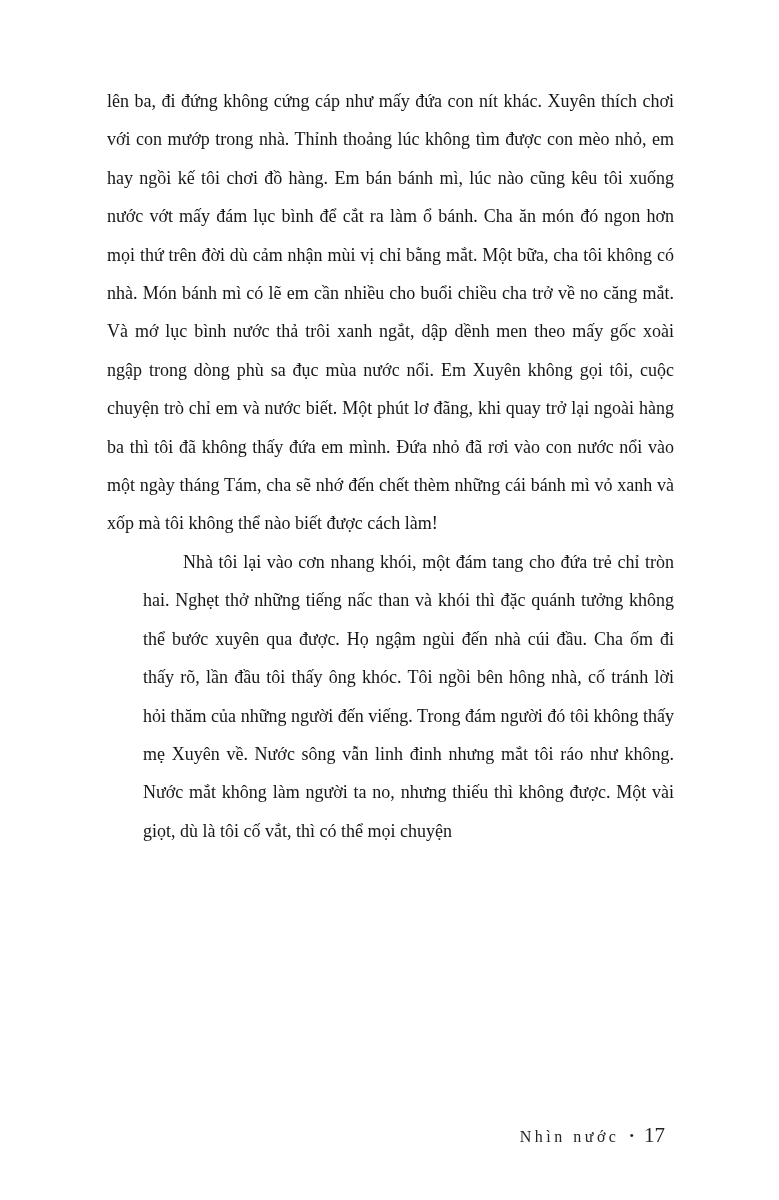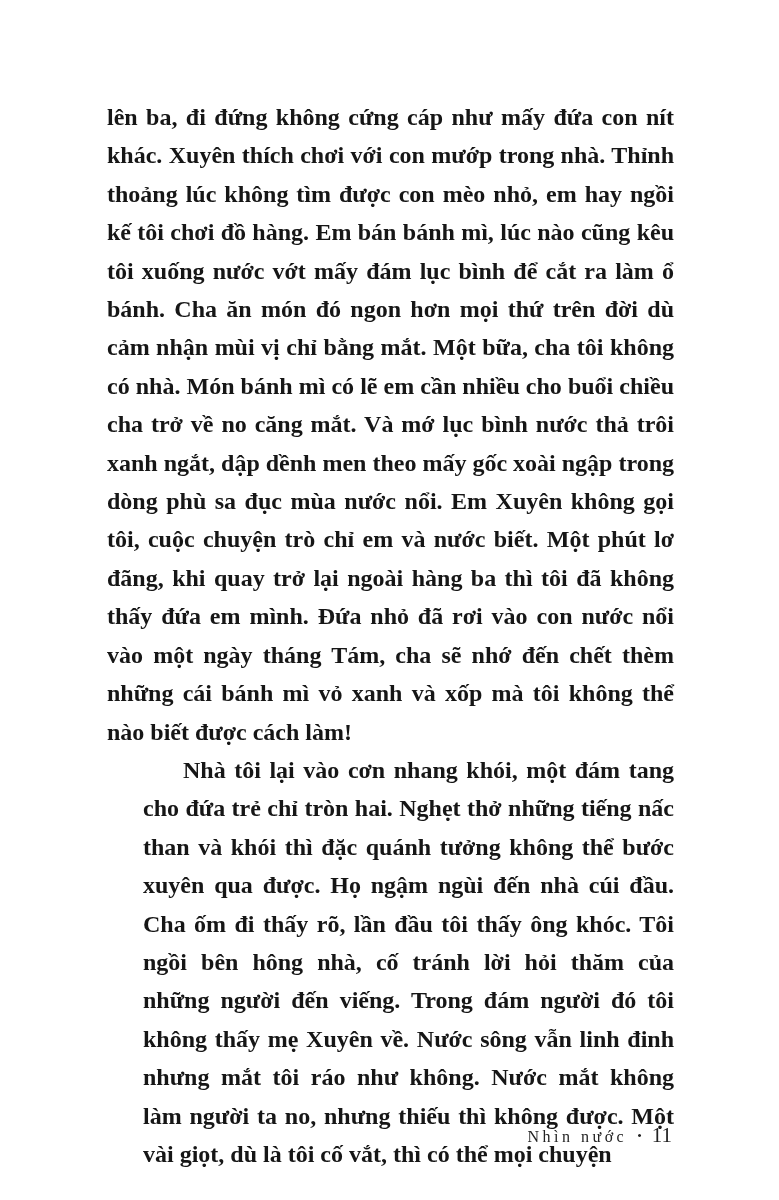--- a/index.html
+++ b/index.html
@@ -10,39 +10,38 @@
     height: 1200px;
     margin: 0 auto;
     background: #ffffff;
     font-family: "Liberation Serif", "DejaVu Serif", serif;
     color: #161616;
     overflow: hidden;
   }
   .text-block {
     position: absolute;
     left: 107px;
-    top: 98px;
+    top: 82px;
     width: 567px;
-    font-size: 24px;
+    font-size: 18px;
     line-height: 38.4px;
     text-align: justify;
     text-justify: inter-word;
-    font-weight: bold;
   }
   .para {
     margin: 0;
     padding: 0;
   }
   .para-indent {
     text-indent: 40px;
     margin-left: 36px;
   }
   .footer {
     position: absolute;
-    right: 107px;
+    right: 114px;
     bottom: 52px;
     display: flex;
     align-items: baseline;
     gap: 10px;
     color: #222222;
   }
   .running-title {
     font-size: 16px;
     letter-spacing: 3.5px;
   }
@@ -59,15 +58,15 @@
 <body>
 
 <div class="page">
   <div class="text-block">
     <p class="para">lên ba, đi đứng không cứng cáp như mấy đứa con nít khác. Xuyên thích chơi với con mướp trong nhà. Thỉnh thoảng lúc không tìm được con mèo nhỏ, em hay ngồi kế tôi chơi đồ hàng. Em bán bánh mì, lúc nào cũng kêu tôi xuống nước vớt mấy đám lục bình để cắt ra làm ổ bánh. Cha ăn món đó ngon hơn mọi thứ trên đời dù cảm nhận mùi vị chỉ bằng mắt. Một bữa, cha tôi không có nhà. Món bánh mì có lẽ em cần nhiều cho buổi chiều cha trở về no căng mắt. Và mớ lục bình nước thả trôi xanh ngắt, dập dềnh men theo mấy gốc xoài ngập trong dòng phù sa đục mùa nước nổi. Em Xuyên không gọi tôi, cuộc chuyện trò chỉ em và nước biết. Một phút lơ đãng, khi quay trở lại ngoài hàng ba thì tôi đã không thấy đứa em mình. Đứa nhỏ đã rơi vào con nước nổi vào một ngày tháng Tám, cha sẽ nhớ đến chết thèm những cái bánh mì vỏ xanh và xốp mà tôi không thể nào biết được cách làm!</p>
     <p class="para para-indent">Nhà tôi lại vào cơn nhang khói, một đám tang cho đứa trẻ chỉ tròn hai. Nghẹt thở những tiếng nấc than và khói thì đặc quánh tưởng không thể bước xuyên qua được. Họ ngậm ngùi đến nhà cúi đầu. Cha ốm đi thấy rõ, lần đầu tôi thấy ông khóc. Tôi ngồi bên hông nhà, cố tránh lời hỏi thăm của những người đến viếng. Trong đám người đó tôi không thấy mẹ Xuyên về. Nước sông vẫn linh đinh nhưng mắt tôi ráo như không. Nước mắt không làm người ta no, nhưng thiếu thì không được. Một vài giọt, dù là tôi cố vắt, thì có thể mọi chuyện</p>
   </div>
   <div class="footer">
     <span class="running-title">Nhìn nước</span>
     <span class="bullet">•</span>
-    <span class="page-number">11</span>
+    <span class="page-number">17</span>
   </div>
 </div>
 
 </body></html>

